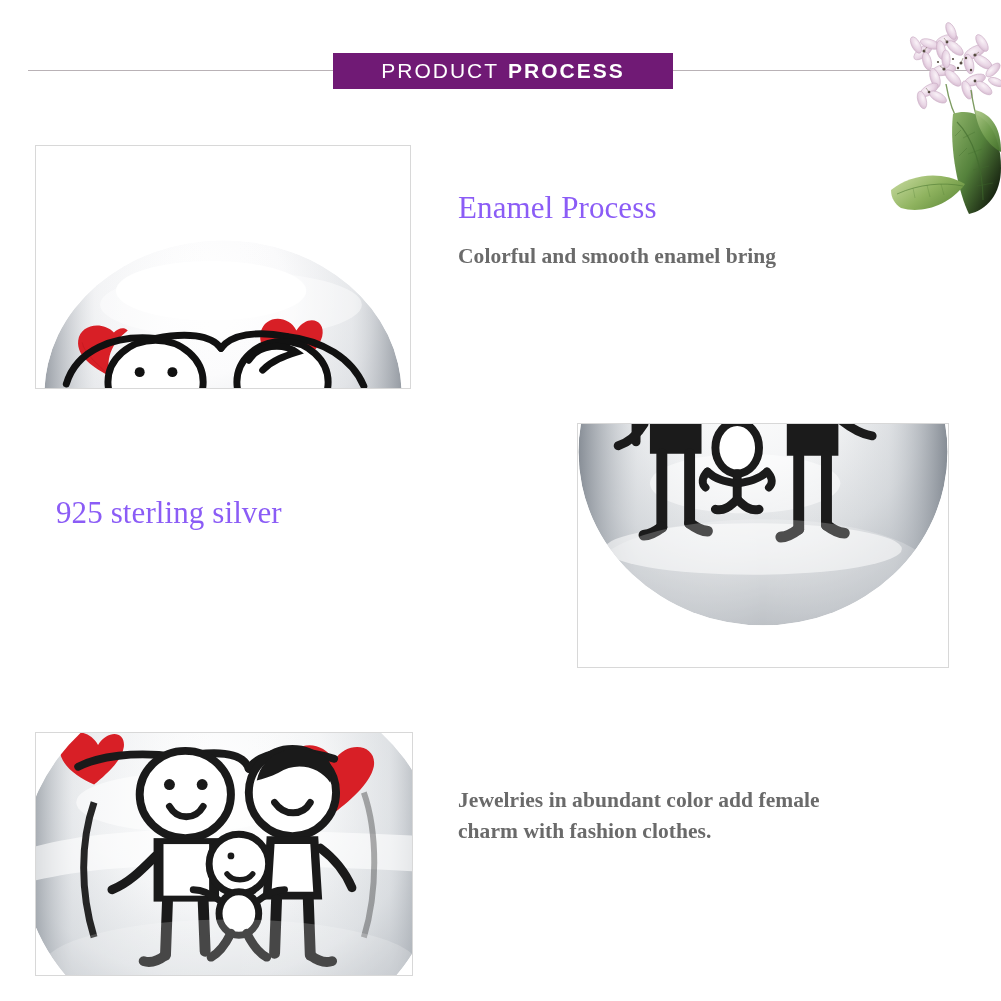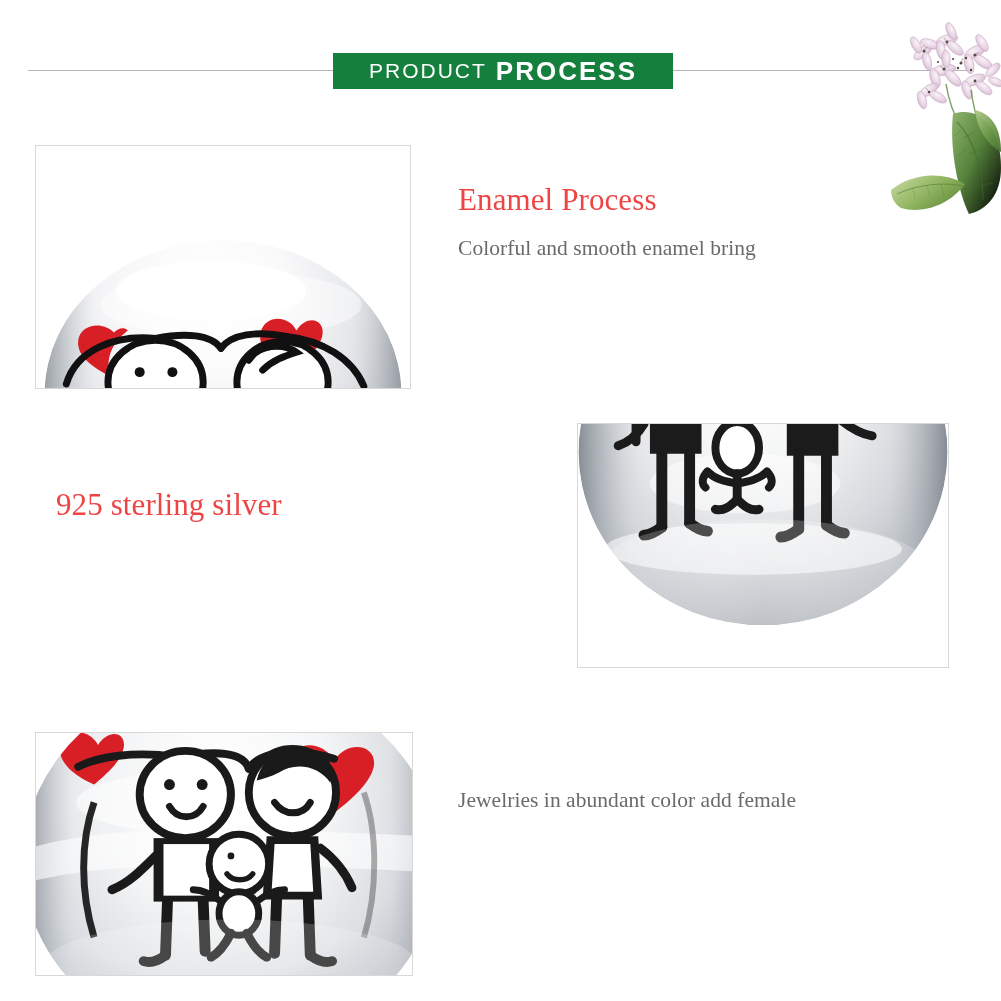--- a/index.html
+++ b/index.html
@@ -30,37 +30,37 @@
     width: 945px;
     height: 1px;
     background: #b9b2b6;
   }
   #banner {
     position: absolute;
     left: 333px;
     top: 53px;
     width: 340px;
     height: 36px;
-    background: #15803d;
+    background: #701a75;
     display: flex;
     align-items: center;
     justify-content: center;
     letter-spacing: 2.0px;
   }
   #banner .b-light {
     color: #ffffff;
     font-family: "Liberation Sans", "DejaVu Sans", sans-serif;
     font-weight: 300;
     font-size: 21px;
   }
   #banner .b-bold {
     color: #ffffff;
     font-family: "Liberation Sans", "DejaVu Sans", sans-serif;
     font-weight: 700;
-    font-size: 26px;
+    font-size: 21px;
     margin-left: 9px;
   }
 
   
   #floral-decoration {
     position: absolute;
     right: 0;
     top: 18px;
     width: 118px;
     height: 200px;
@@ -81,34 +81,34 @@
   .photo-frame svg { display: block; width: 100%; height: 100%; }
 
   
   .text-block { position: absolute; }
   #text-enamel   { left: 458px; top: 178px; width: 535px; }
   #text-sterling { left: 56px;  top: 483px; width: 470px; }
   #text-oxidized { left: 458px; top: 785px; width: 535px; }
 
   .block-heading {
     font-size: 31px;
-    color: #ef4444;
+    color: #8b5cf6;
     font-weight: 400;
     line-height: 1.18;
-    margin: 4px 0 14px 0;
+    margin: 12px 0 14px 0;
     letter-spacing: 0.1px;
   }
   .block-body {
     font-size: 21.5px;
     color: #6a6a6a;
     line-height: 1.42;
     margin: 0;
     letter-spacing: 0.05px;
   }
-  .block-body .line { display: block; white-space: nowrap; }
+  .block-body .line { display: block; white-space: nowrap; font-weight: bold; }
 </style>
 </head>
 <body>
 
 <div id="header-section">
   <div id="header-rule"></div>
   <div id="banner">
     <span class="b-light">PRODUCT</span>
     <span class="b-bold">PROCESS</span>
   </div>
@@ -461,14 +461,15 @@
       <path d="M330 60 C 344 100, 344 160, 330 206" stroke="#1a1a1a" stroke-width="6" fill="none" opacity="0.35"></path>
 
       <ellipse cx="196" cy="236" rx="190" ry="48" fill="#ffffff" opacity="0.2"></ellipse>
     </g>
   </svg>
 </div>
 
 <div class="text-block" id="text-oxidized">
   <p class="block-body">
     <span class="line">Jewelries in abundant color add female</span>
+    <span class="line">charm with fashion clothes.</span>
   </p>
 </div>
 
 </body></html>

